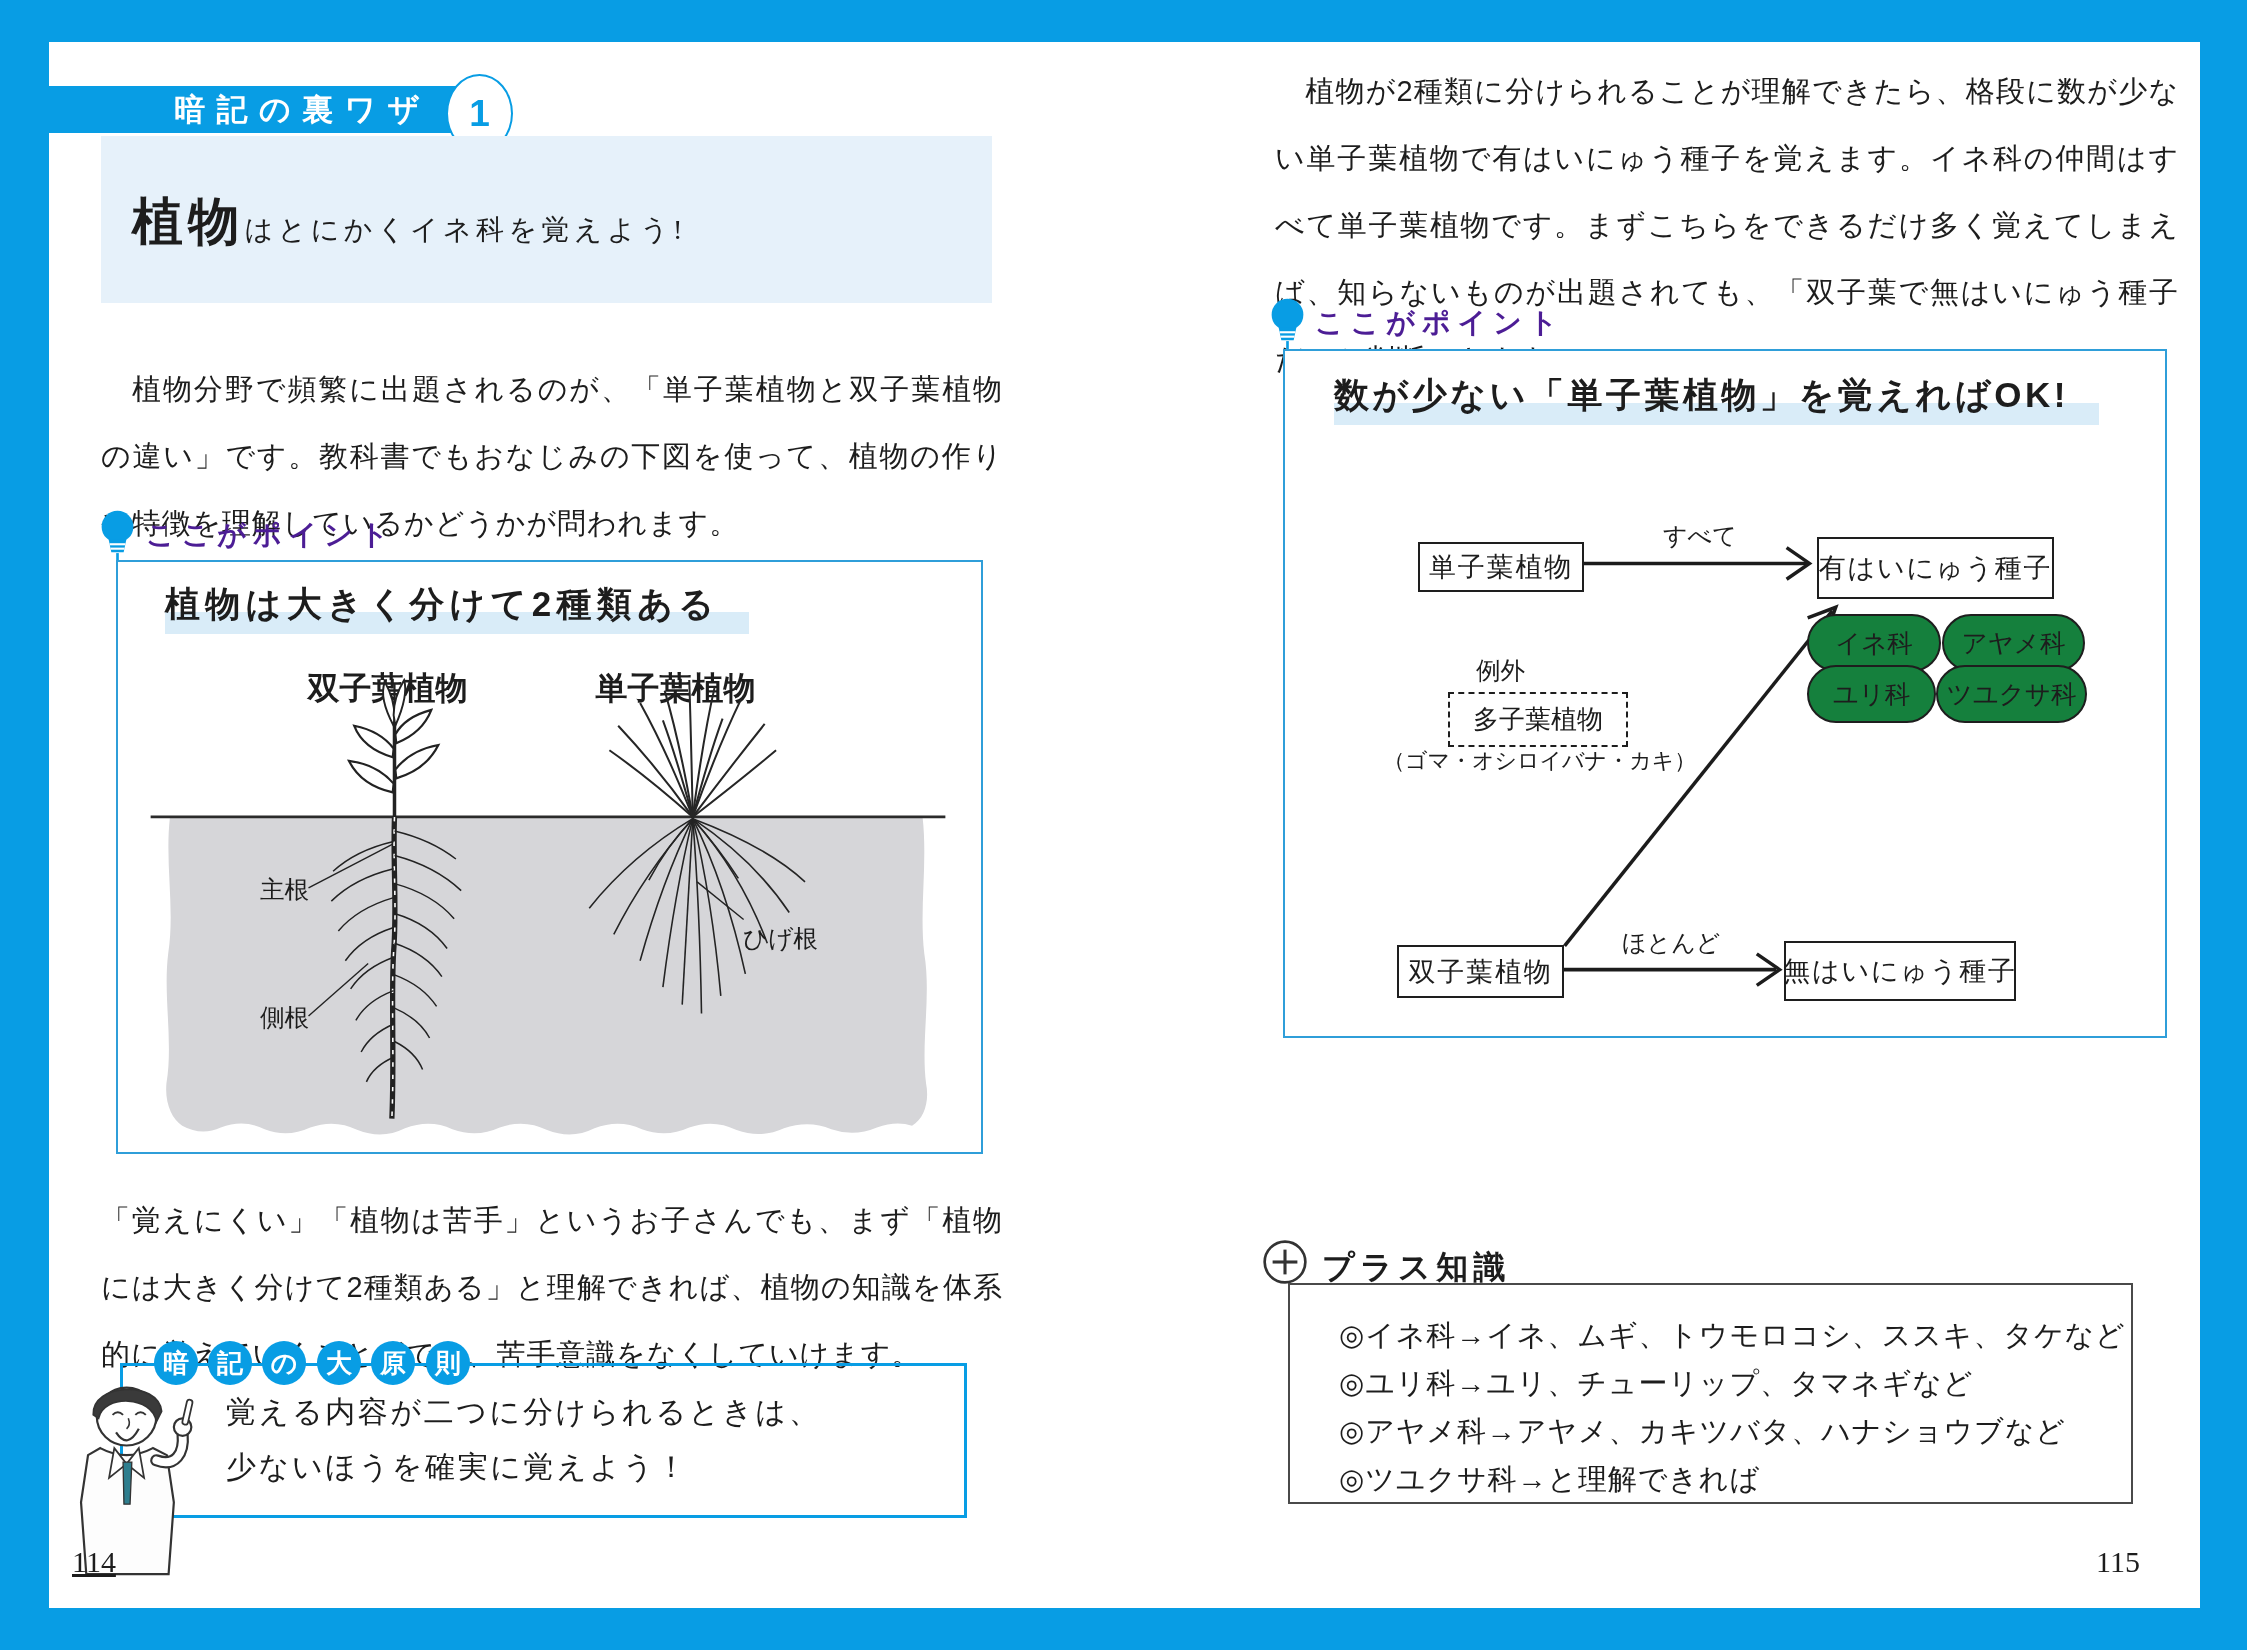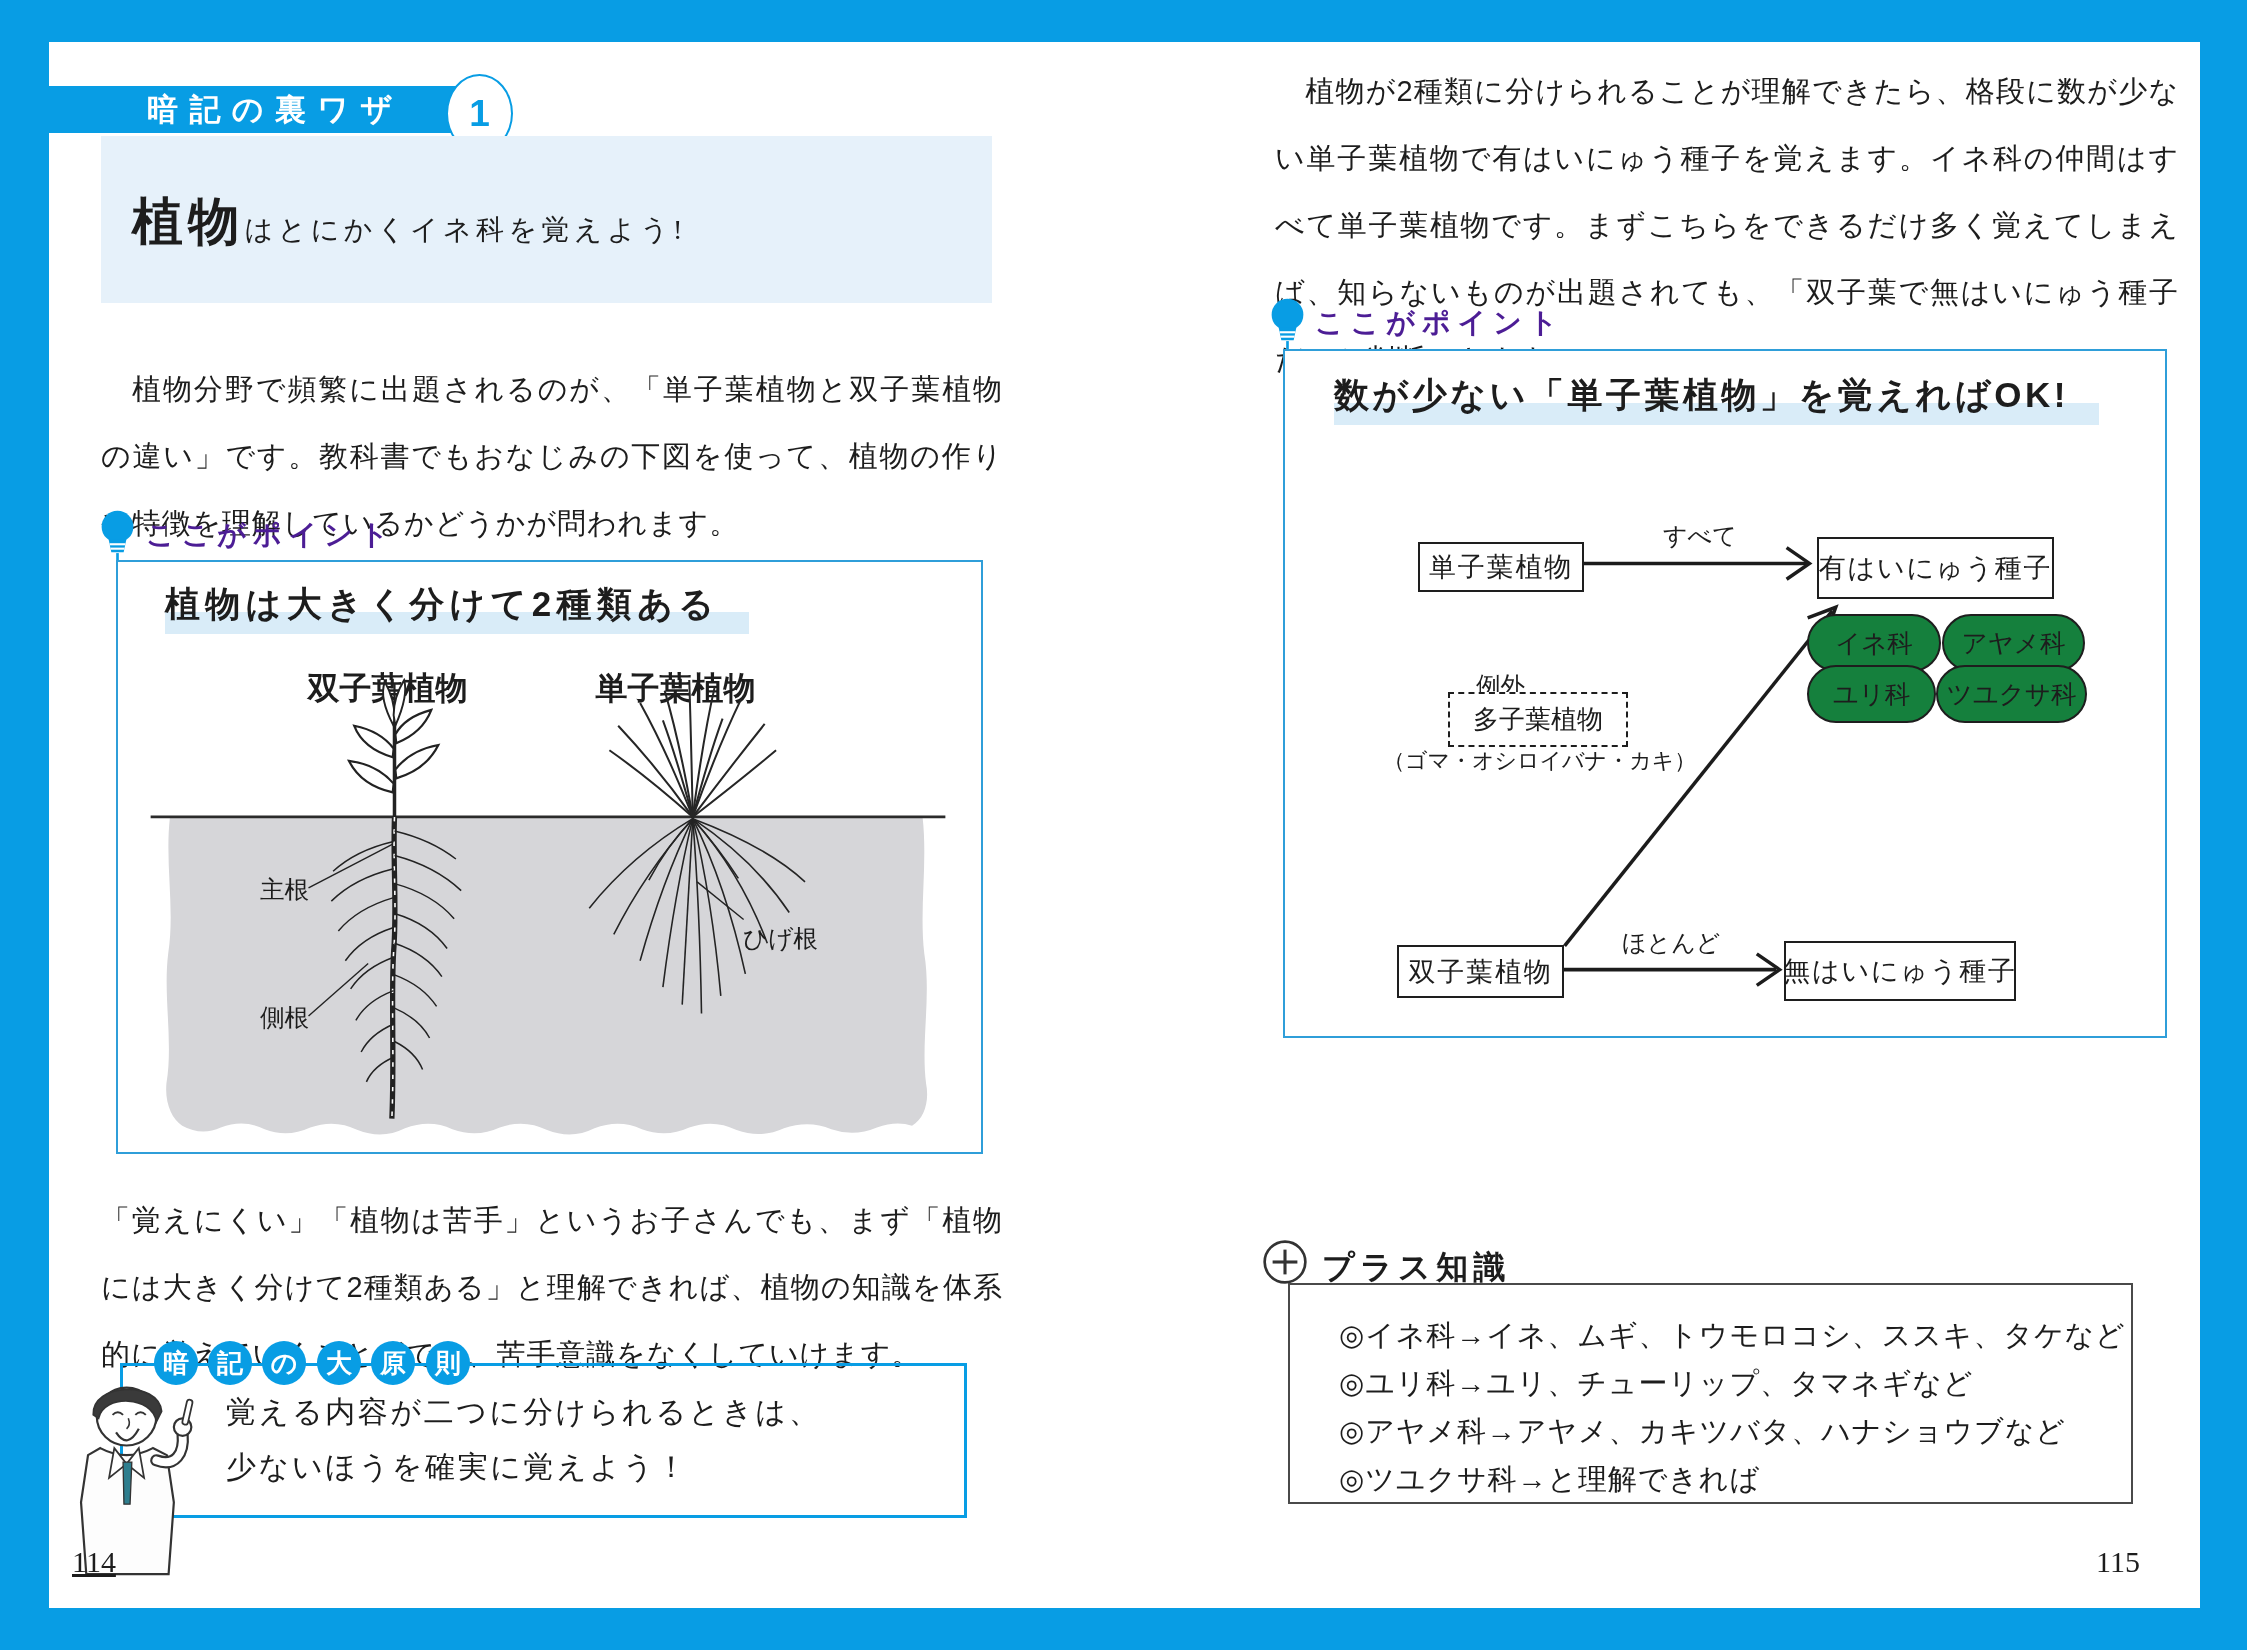--- a/index.html
+++ b/index.html
@@ -3,21 +3,21 @@
 <meta charset="utf-8">
 <style>
   html,body{margin:0;padding:0;background:#089de4;}
   #page{position:relative;width:2247px;height:1650px;background:#089de4;overflow:hidden;
         font-family:"Liberation Sans","DejaVu Sans",sans-serif;color:#1d1d1d;}
   .sheet{position:absolute;left:49px;top:42px;right:47px;bottom:42px;background:#ffffff;}
   .abs{position:absolute;}
   .para{font-size:29px;line-height:67px;text-align:justify;text-justify:inter-ideograph;
         word-break:break-all;letter-spacing:0.9px;}
   
-  .badge-band{left:0;top:86px;width:458px;height:47px;background:#089de4;display:flex;align-items:center;}
+  .badge-band{left:0;top:86px;width:458px;height:47px;background:#089de4;display:flex;align-items:center;justify-content:center;}
   .badge-band span{color:#fff;font-weight:bold;font-size:31px;letter-spacing:11.4px;margin-left:147px;white-space:nowrap;}
   .badge-num{left:446px;top:74px;width:63px;height:75px;background:#fff;border:2.6px solid #089de4;
              border-radius:50%;display:flex;align-items:center;justify-content:center;
              color:#089de4;font-size:37px;font-weight:bold;}
   
   .title-band{left:101px;top:136px;width:891px;height:167px;background:#e6f1fa;}
   .title-line{left:132px;top:188px;white-space:nowrap;}
   .title-emph{font-size:51px;font-weight:900;letter-spacing:5.3px;}
   .title-rest{font-family:"Liberation Serif","DejaVu Serif",serif;font-size:28px;letter-spacing:4.4px;margin-top:20px;}
   
@@ -231,21 +231,21 @@
 
   <div class="abs dg-box" style="left:1418px;top:542px;width:162px;height:46px;">単子葉植物</div>
   <div class="abs dg-small" style="left:1663px;top:520px;">すべて</div>
   <div class="abs dg-box" style="left:1817px;top:537px;width:233px;height:58px;">有はいにゅう種子</div>
 
   <div class="abs dg-oval" style="left:1807px;top:614px;width:130px;height:54px;">イネ科</div>
   <div class="abs dg-oval" style="left:1942px;top:614px;width:139px;height:54px;">アヤメ科</div>
   <div class="abs dg-oval" style="left:1807px;top:665px;width:125px;height:54px;">ユリ科</div>
   <div class="abs dg-oval" style="left:1936px;top:665px;width:147px;height:54px;">ツユクサ科</div>
 
-  <div class="abs dg-small" style="left:1476px;top:654px;font-size:24.6px;margin-top:15px;">例外</div>
+  <div class="abs dg-small" style="left:1476px;top:654px;font-size:24.6px;">例外</div>
   <div class="abs dg-dashed" style="left:1448px;top:692px;width:176px;height:51px;">多子葉植物</div>
   <div class="abs dg-small" style="left:1383px;top:746px;font-size:22px;">（ゴマ・オシロイバナ・カキ）</div>
 
   <div class="abs dg-box" style="left:1397px;top:945px;width:163px;height:49px;">双子葉植物</div>
   <div class="abs dg-small" style="left:1622px;top:927px;">ほとんど</div>
   <div class="abs dg-box" style="left:1784px;top:941px;width:228px;height:56px;">無はいにゅう種子</div>
 
   <div class="abs" style="left:1262px;top:1239px;width:46px;height:46px;">
     <svg width="46" height="46" viewBox="0 0 52 52">
       <circle cx="26" cy="26" r="23" fill="#fff" stroke="#333" stroke-width="3"></circle>

